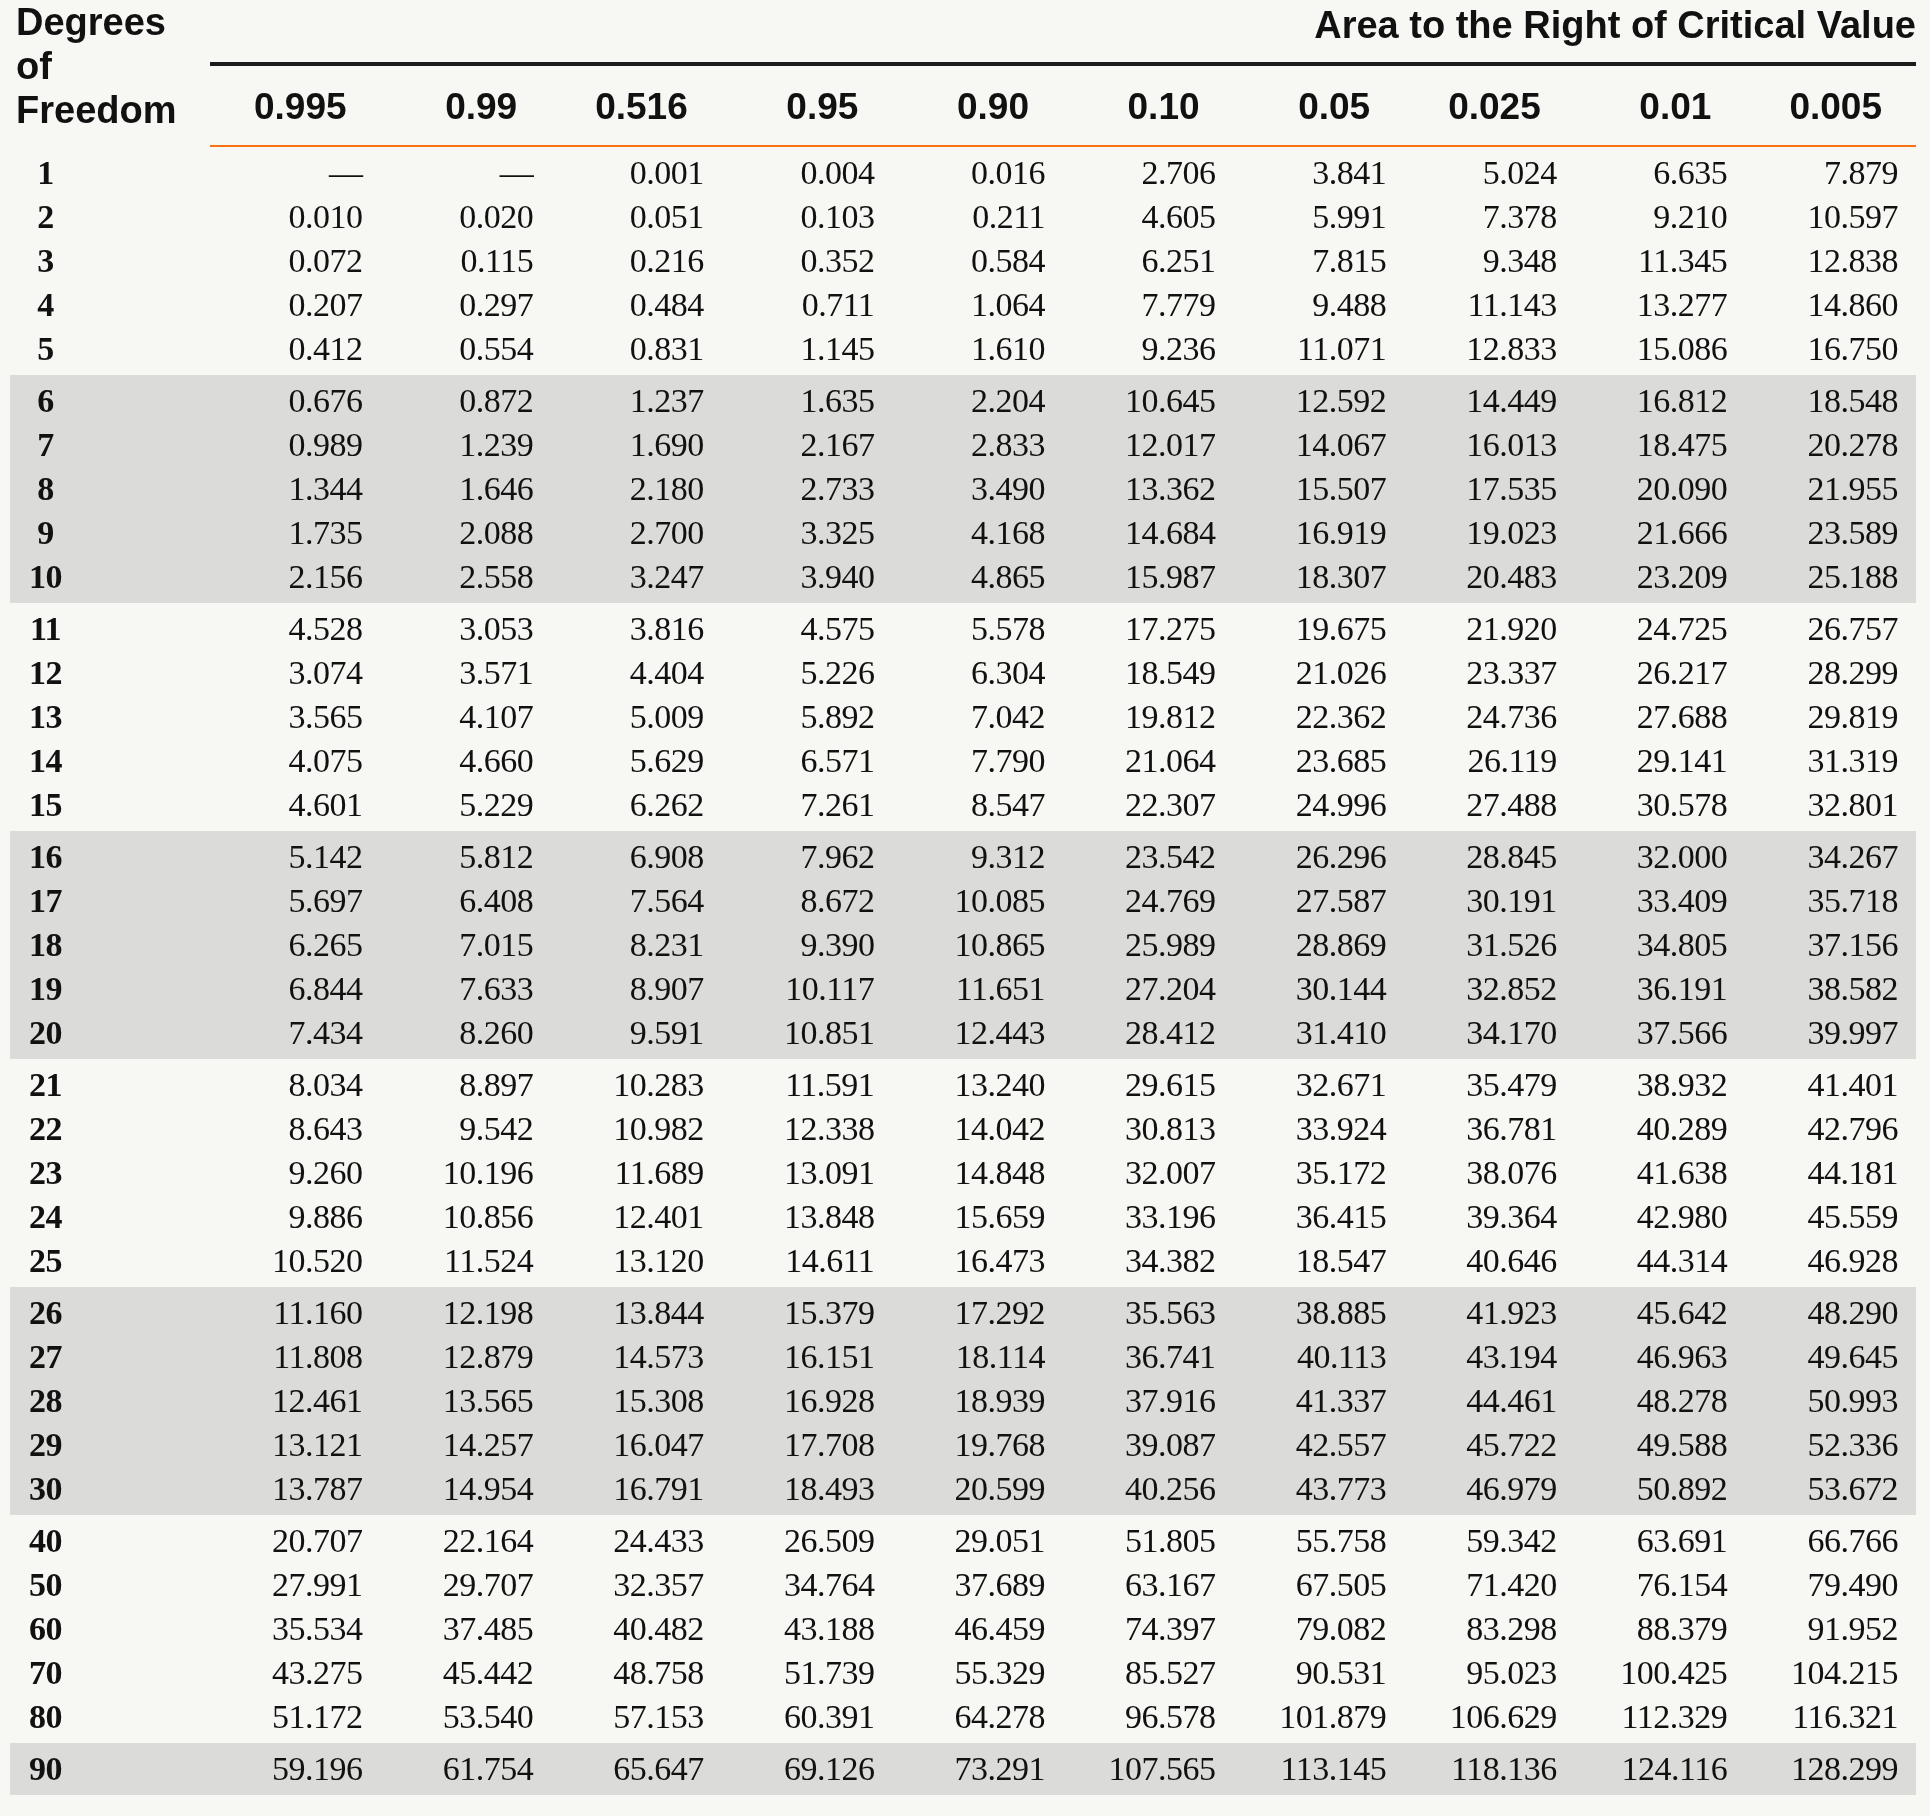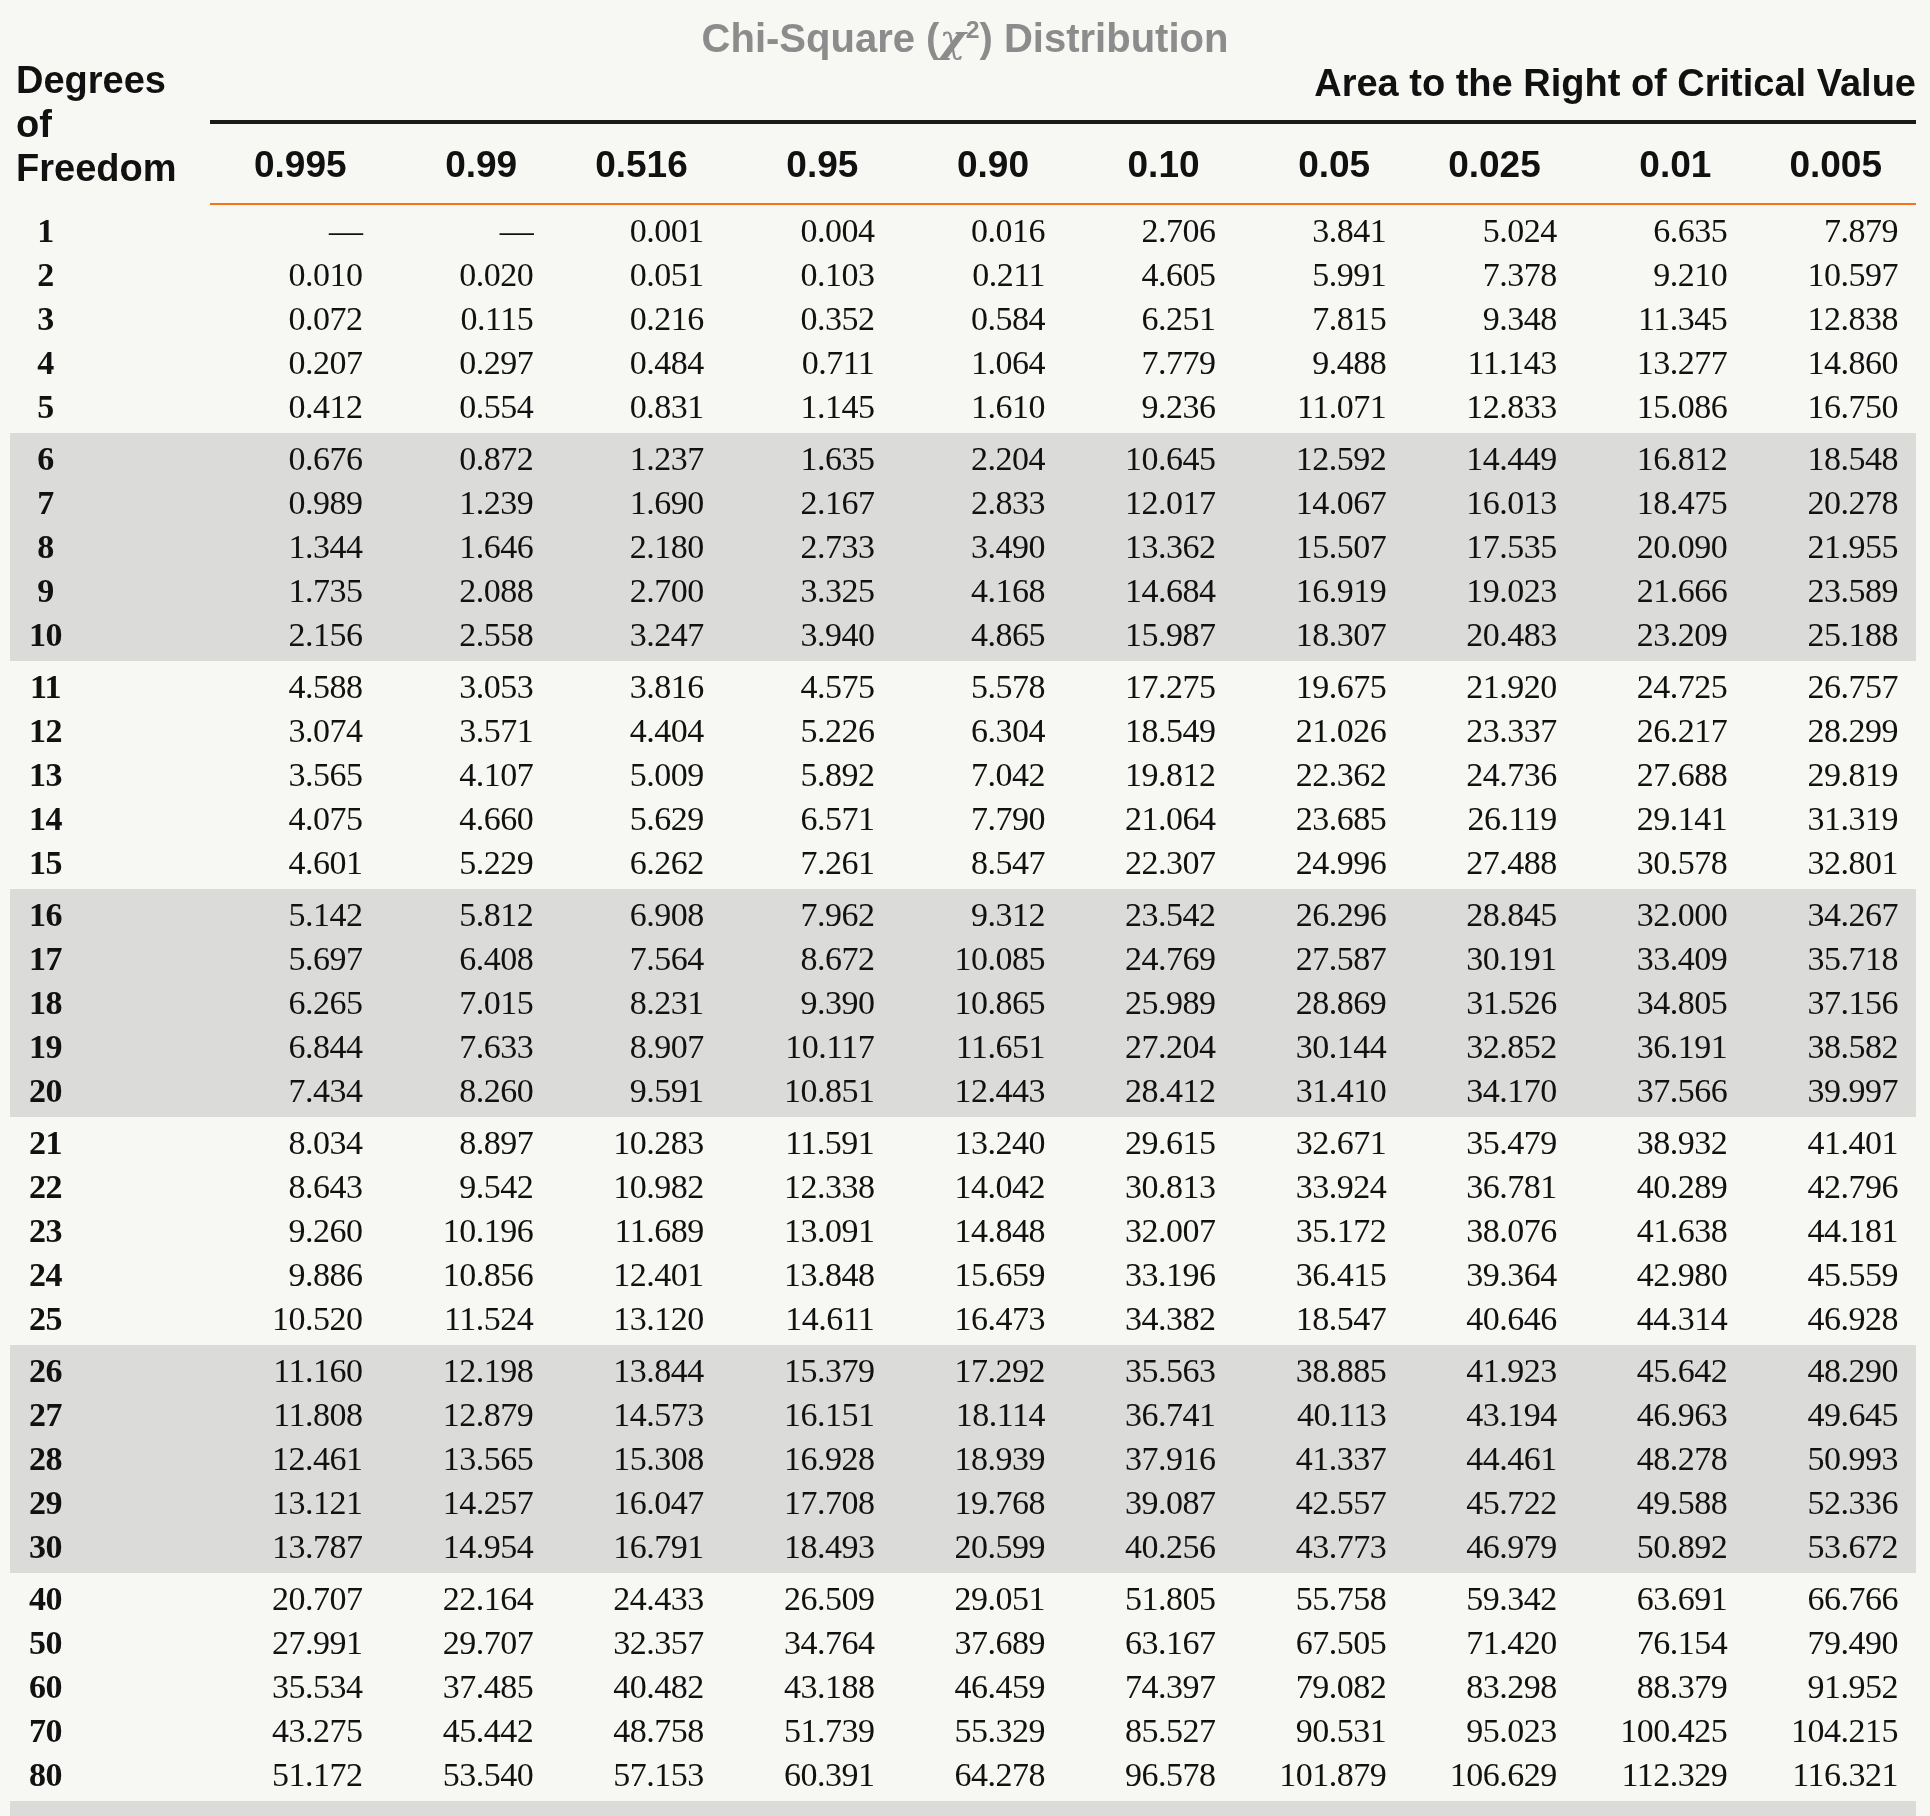--- a/index.html
+++ b/index.html
@@ -79,21 +79,20 @@
   tbody td.value-cell {
     text-align: right;
     padding-right: 18px;
   }
 </style>
 </head>
 <body>
 
 <div class="page">
 
-  <h1 class="title"><span>Chi-Square (</span><span class="chi">χ</span><sup>2</sup><span>) Distribution</span></h1>
 
   <table class="chi-table">
     <colgroup>
       <col class="df-col">
       <col>
         <col>
         <col>
         <col>
         <col>
         <col>
@@ -253,21 +252,21 @@
           <td class="value-cell">15.987</td>
           <td class="value-cell">18.307</td>
           <td class="value-cell">20.483</td>
           <td class="value-cell">23.209</td>
           <td class="value-cell">25.188</td>
         </tr>
       </tbody>
       <tbody class="band">
         <tr>
           <th class="df-cell">11</th>
-          <td class="value-cell">4.588</td>
+          <td class="value-cell">4.528</td>
           <td class="value-cell">3.053</td>
           <td class="value-cell">3.816</td>
           <td class="value-cell">4.575</td>
           <td class="value-cell">5.578</td>
           <td class="value-cell">17.275</td>
           <td class="value-cell">19.675</td>
           <td class="value-cell">21.920</td>
           <td class="value-cell">24.725</td>
           <td class="value-cell">26.757</td>
         </tr>

